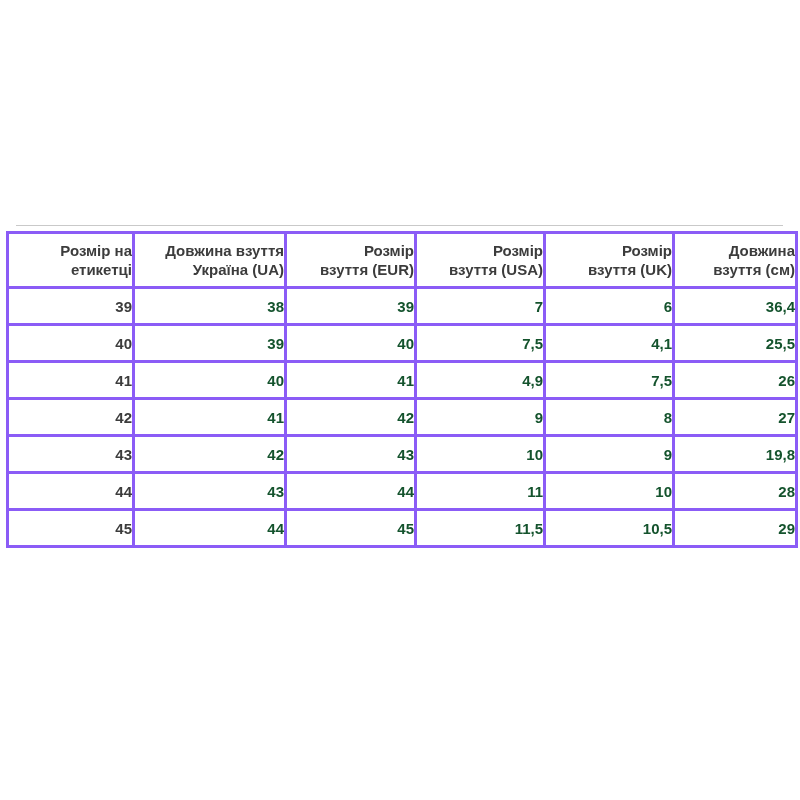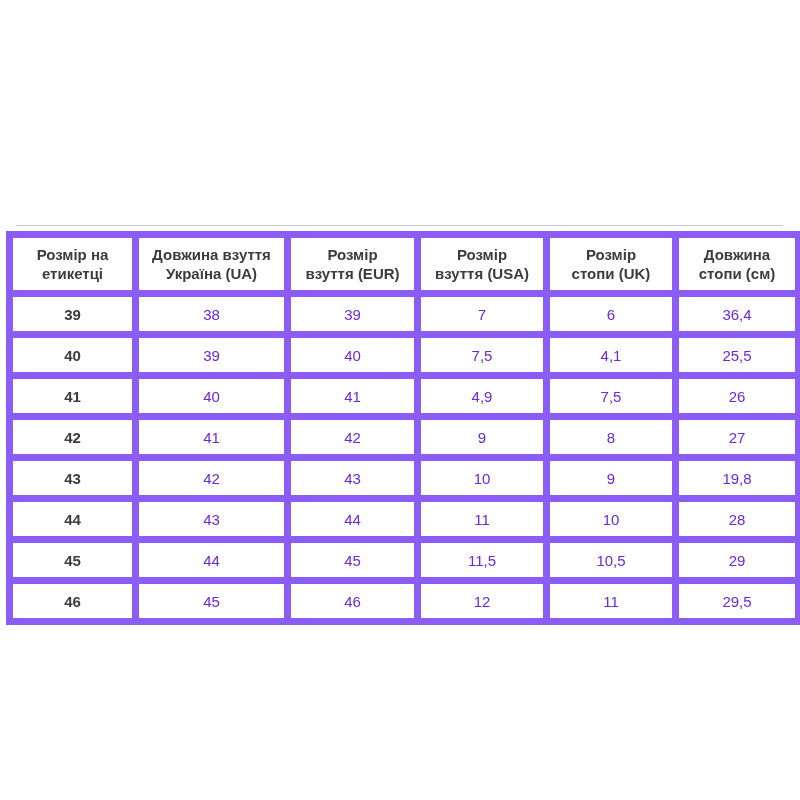--- a/index.html
+++ b/index.html
@@ -26,38 +26,38 @@
     position: absolute;
     left: 6px;
     top: 231px;
     width: 789px;
     border-collapse: collapse;
     table-layout: fixed;
     background: #ffffff;
   }
   table.size-table th,
   table.size-table td {
-    border: 7px solid #8b5cf6;
-    text-align: center;
+    border: 3px solid #8b5cf6;
+    text-align: right;
     vertical-align: middle;
     padding: 0;
     overflow: hidden;
   }
   table.size-table th {
     height: 52px;
     font-size: 15px;
     font-weight: bold;
     color: #3c3c3c;
     line-height: 19px;
   }
   table.size-table td {
     height: 34px;
     font-size: 15px;
-    font-weight: normal;
-    color: #6d28d9;
+    font-weight: bold;
+    color: #14532d;
   }
   table.size-table td.first-col {
     font-weight: bold;
     color: #3c3c3c;
   }
 </style>
 </head>
 <body>
 
 <div class="section-divider"></div>
@@ -84,25 +84,25 @@
       <th>
         <span>Розмір</span><br>
         <span>взуття (EUR)</span>
       </th>
       <th>
         <span>Розмір</span><br>
         <span>взуття (USA)</span>
       </th>
       <th>
         <span>Розмір</span><br>
-        <span>стопи (UK)</span>
+        <span>взуття (UK)</span>
       </th>
       <th>
         <span>Довжина</span><br>
-        <span>стопи (см)</span>
+        <span>взуття (см)</span>
       </th>
     </tr>
   </thead>
   <tbody>
       <tr>
         <td class="first-col">39</td>
         <td>38</td>
         <td>39</td>
         <td>7</td>
         <td>6</td>
@@ -149,22 +149,14 @@
         <td>28</td>
       </tr>
       <tr>
         <td class="first-col">45</td>
         <td>44</td>
         <td>45</td>
         <td>11,5</td>
         <td>10,5</td>
         <td>29</td>
       </tr>
-      <tr>
-        <td class="first-col">46</td>
-        <td>45</td>
-        <td>46</td>
-        <td>12</td>
-        <td>11</td>
-        <td>29,5</td>
-      </tr>
     </tbody>
 </table>
 
 </body></html>

